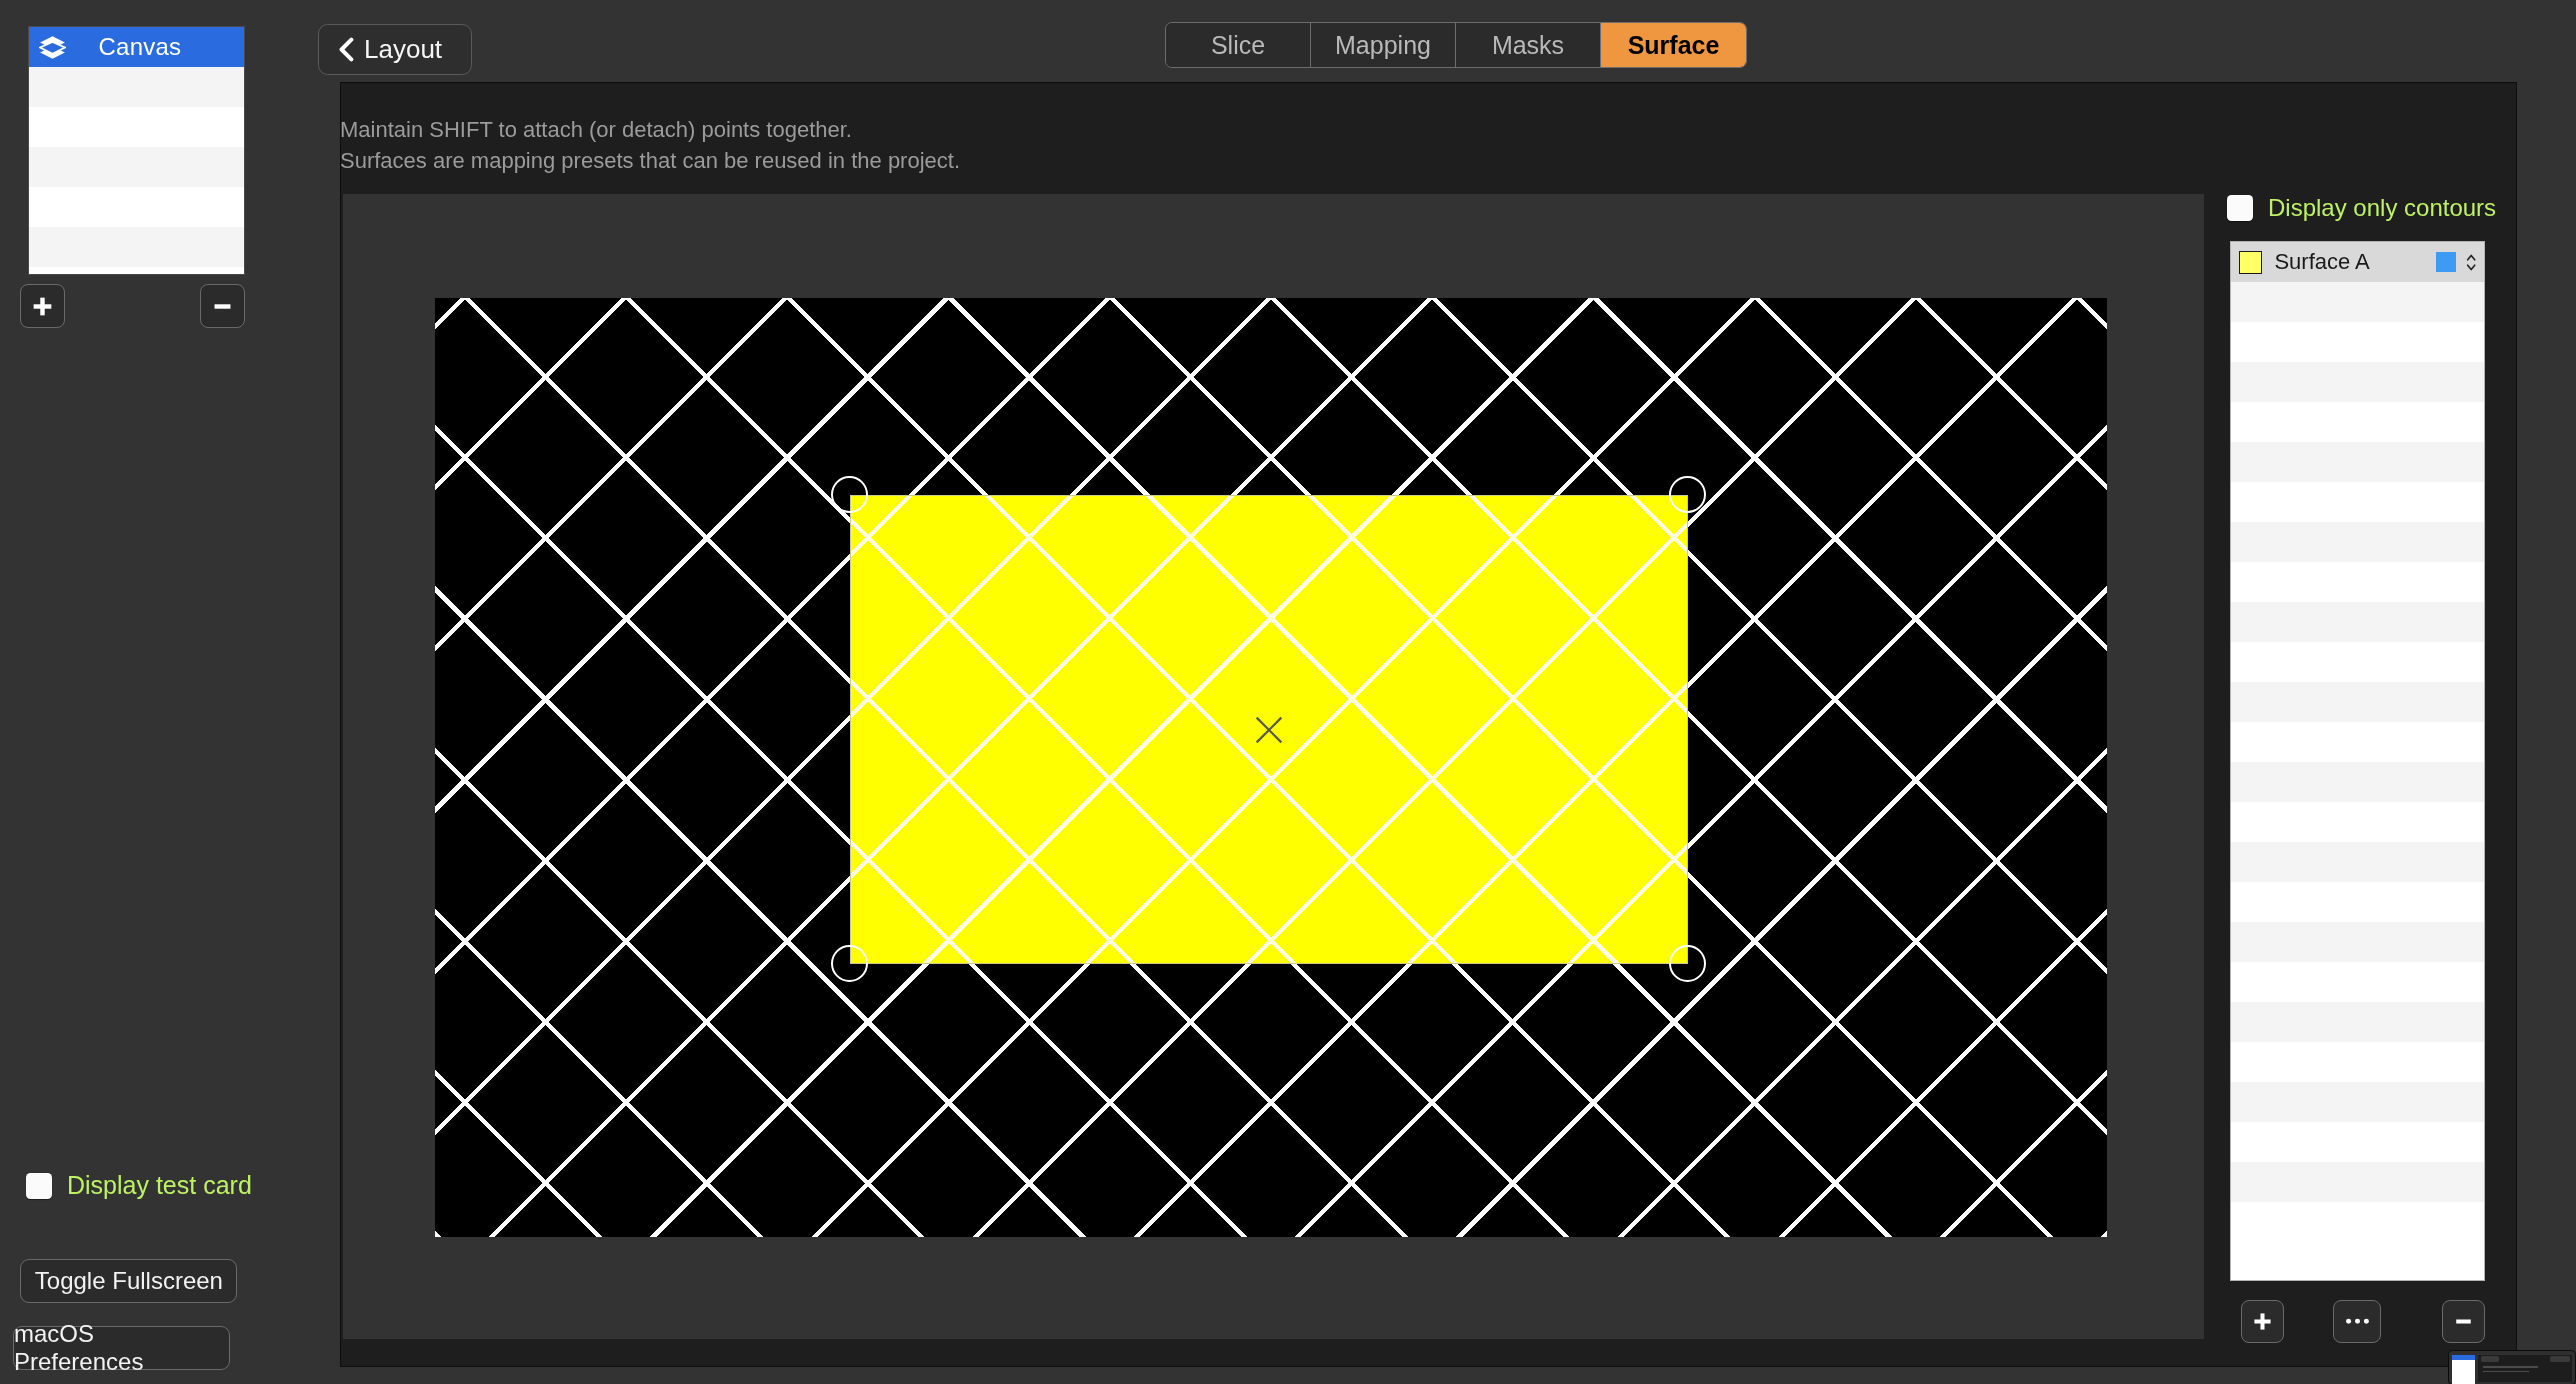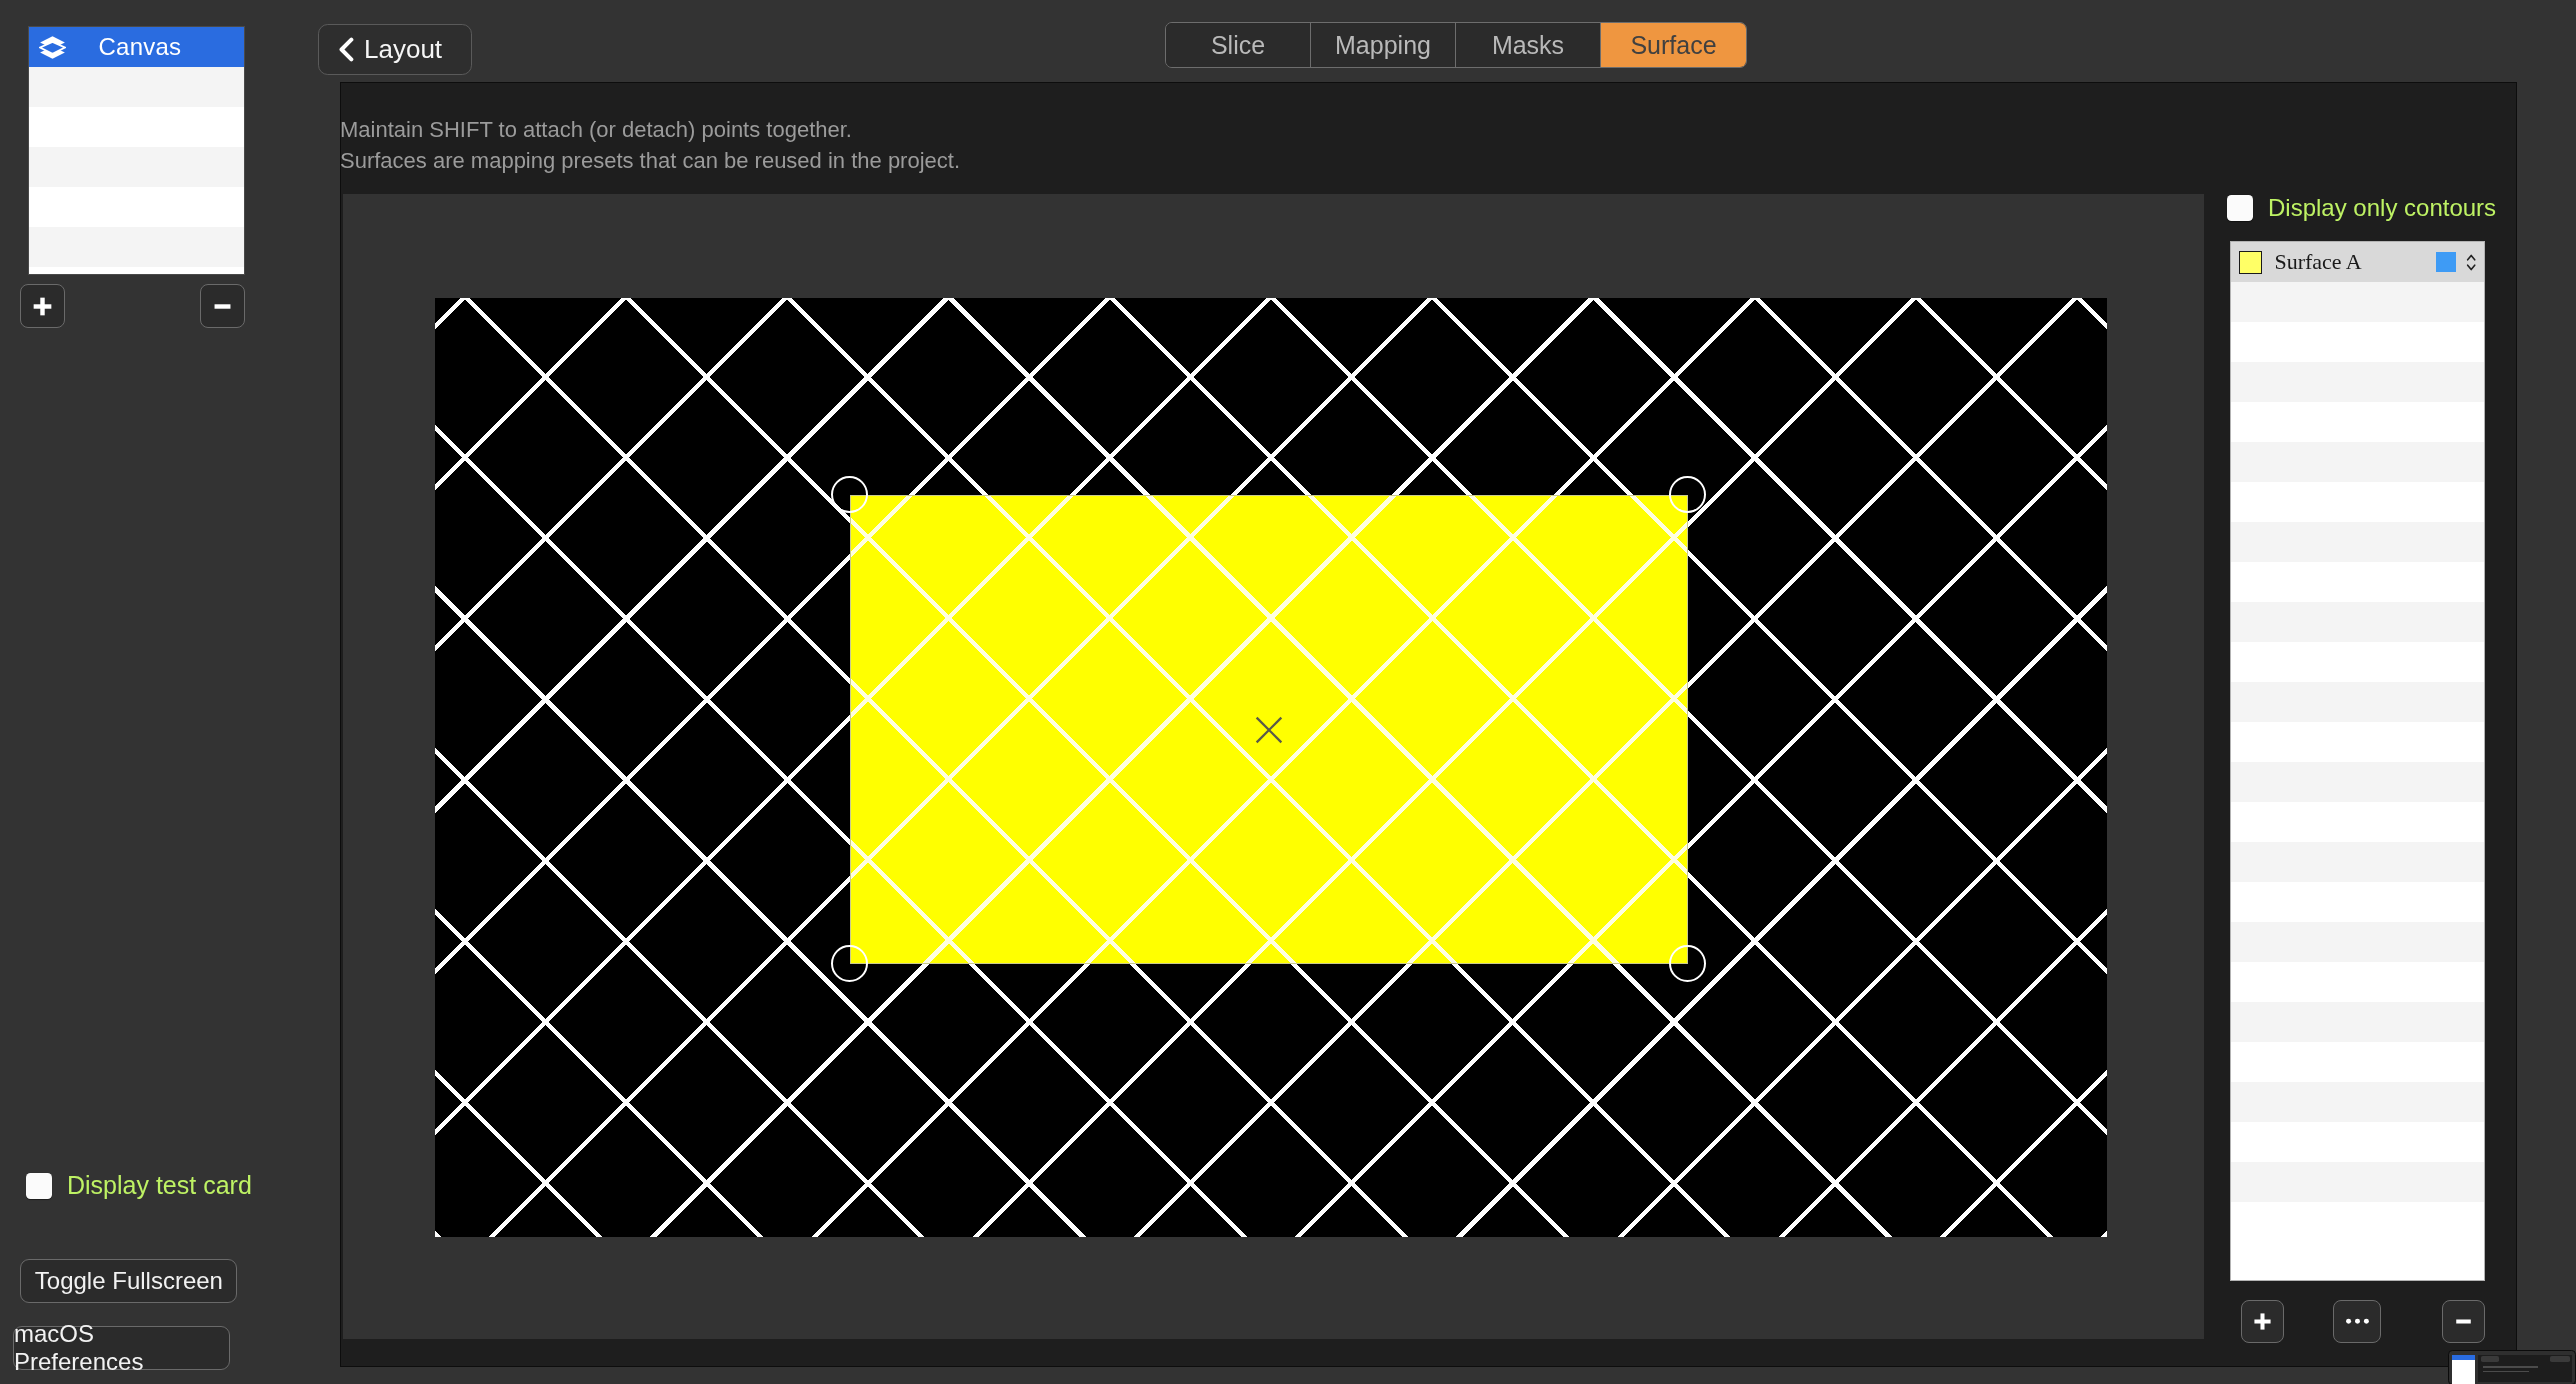--- a/index.html
+++ b/index.html
@@ -132,21 +132,22 @@
     display: flex; align-items: center; justify-content: center;
     background: #2b2b2b;
     color: #b9b9b9;
     font-size: 25px;
     border-right: 0.9px solid #6d6d6d;
     cursor: pointer;
   }
   .tab:last-child { border-right: none; }
   .tab.active {
     background: #ef9640;
-    color: #404040;
+    color: #000000;
+    font-weight: bold;
   }
 
   
   #main-panel {
     position: absolute;
     left: 340px; top: 82px;
     width: 2177px; height: 1285px;
     background: #1e1e1e;
     border: 0.9px solid #0d0d0d;
   }
@@ -231,21 +232,20 @@
     background: #ffffff;
     border: 0.9px solid #b3b3b3;
     overflow: hidden;
   }
   .surface-row {
     height: 40px;
     display: flex; align-items: center;
     padding: 0 7px 0 8px;
     font-size: 22px;
     color: #1a1a1a;
-    font-family: Liberation Serif, serif;
   }
   .surface-row.odd  { background: #ffffff; }
   .surface-row.even { background: #f4f4f4; }
   .surface-row.selected { background: #d9d9d9; }
   .swatch {
     width: 23px; height: 23px;
     background: #ffff66;
     border: 0.9px solid #1a1a1a;
     flex: 0 0 23px;
   }

